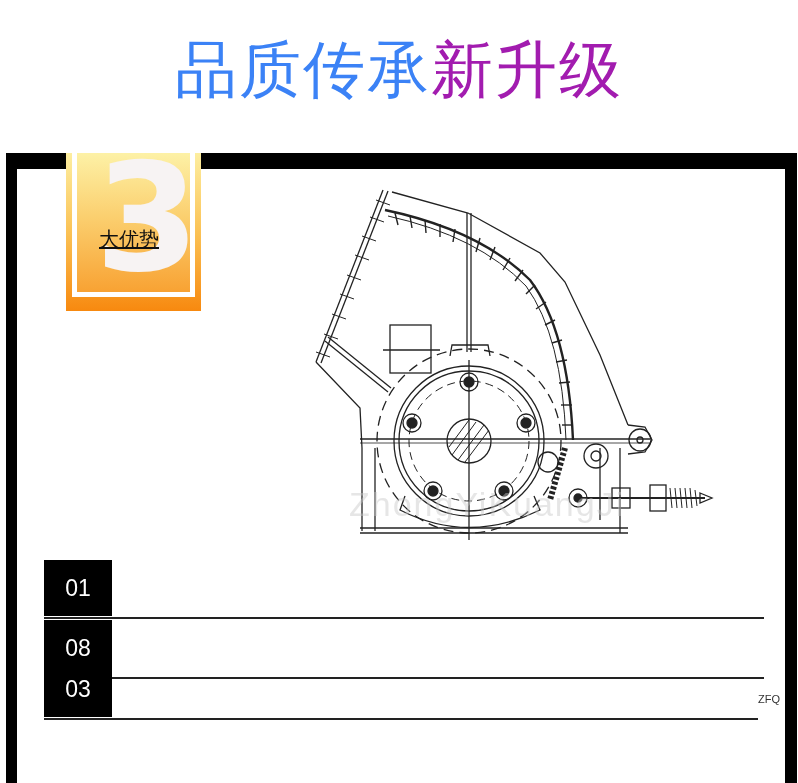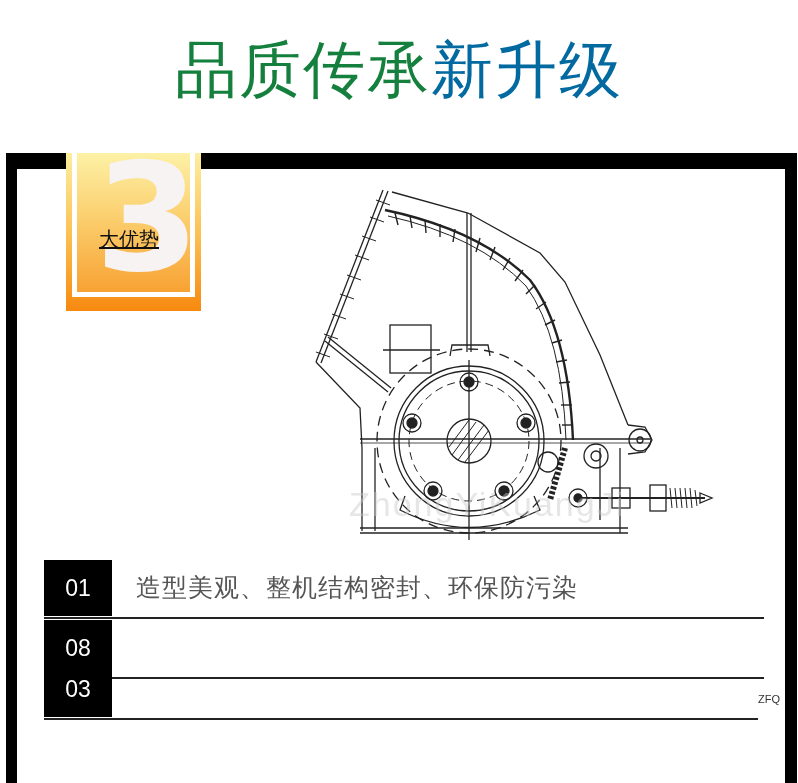--- a/index.html
+++ b/index.html
@@ -5,22 +5,22 @@
     html, body { margin: 0; padding: 0; }
     body {
       width: 798px; height: 783px; position: relative; overflow: hidden;
       background: #ffffff;
       font-family: "DejaVu Sans", "Liberation Sans", sans-serif;
     }
     .headline {
       position: absolute; left: 0; top: 30px; width: 798px; text-align: center;
       font-size: 62px; line-height: 80px; letter-spacing: 2px; white-space: nowrap;
     }
-    .headline .dark { color: #15803d; }
-    .headline .accent { color: #0369a1; }
+    .headline .dark { color: #3b82f6; }
+    .headline .accent { color: #a21caf; }
 
     
     .frame-top { position: absolute; left: 6px; top: 153px; width: 791px; height: 16px; background: #000; }
     .frame-left { position: absolute; left: 6px; top: 153px; width: 11px; height: 630px; background: #000; }
     .frame-right { position: absolute; left: 785px; top: 153px; width: 12px; height: 630px; background: #000; }
 
     
     .badge-outer {
       position: absolute; left: 66px; top: 153px; width: 135px; height: 158px;
       background: linear-gradient(to bottom, #fdeea0 0%, #fbc255 50%, #f7890f 100%);
@@ -194,21 +194,20 @@
       <line x1="690" y1="488" x2="692" y2="508"></line>
       <line x1="695" y1="490" x2="697" y2="506"></line>
     </g>
     <polygon points="700,493 712,498 700,503"></polygon>
   </g>
 </svg>
 <div class="watermark">ZhongYiKuangJi</div>
 
 <div class="feature-row row1" style="top:560px;">
   <div class="feature-num">01</div>
-  <div class="feature-text">造型美观、整机结构密封、环保防污染</div>
   <div class="feature-line"></div>
 </div>
 <div class="feature-row row2" style="top:620px;">
   <div class="feature-num">08</div>
   <div class="feature-line"></div>
 </div>
 <div class="feature-row row3" style="top:661px;">
   <div class="feature-num">03</div>
   <div class="feature-line"></div>
 </div>

